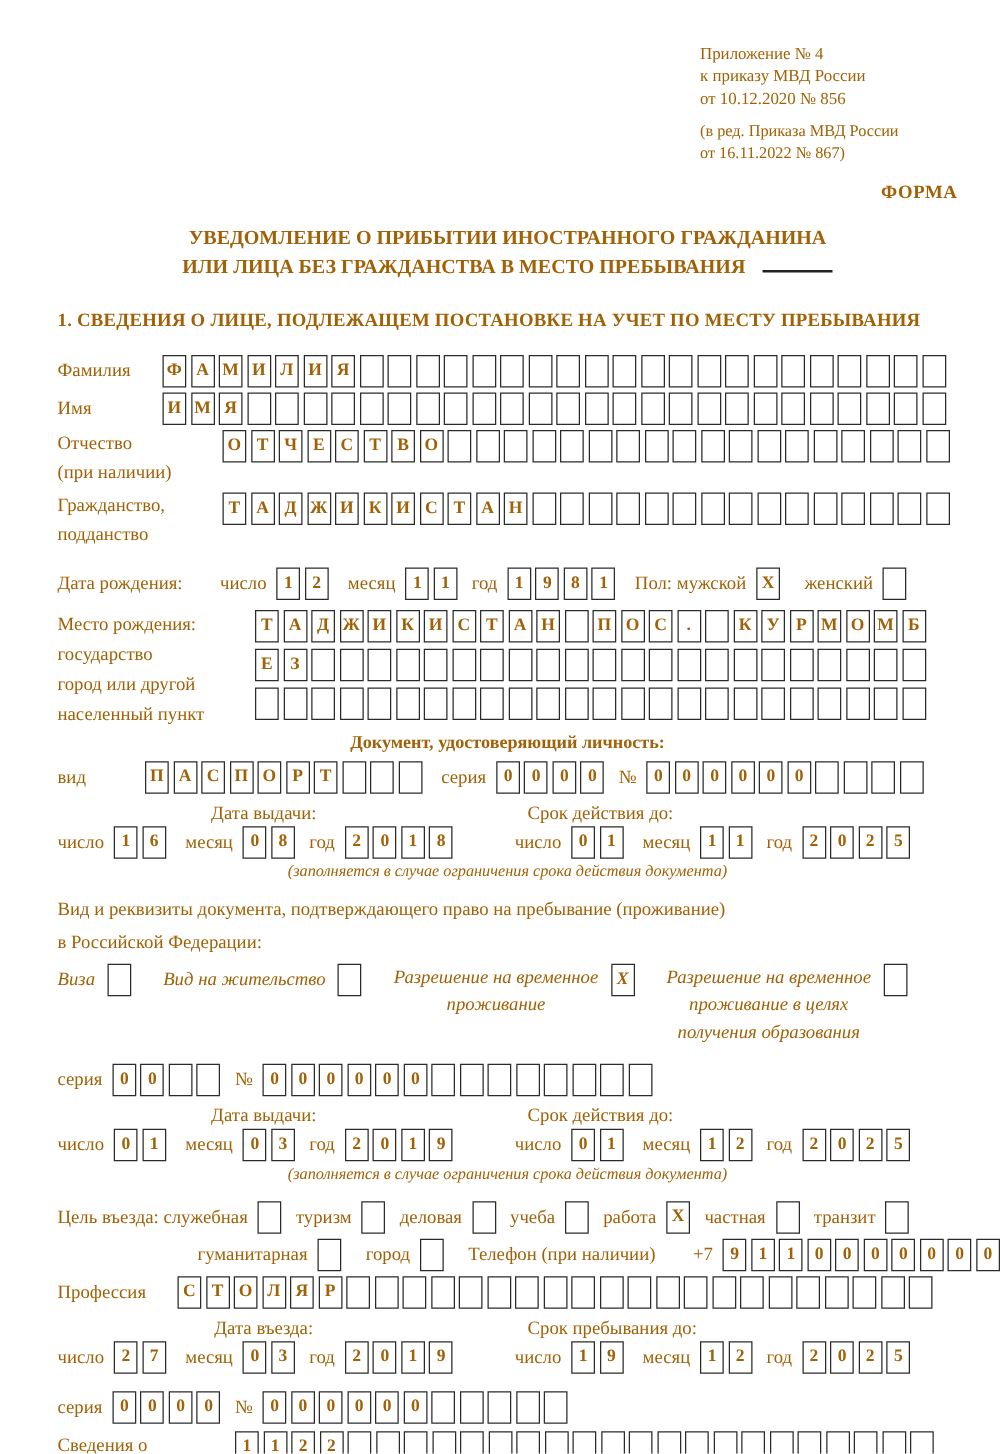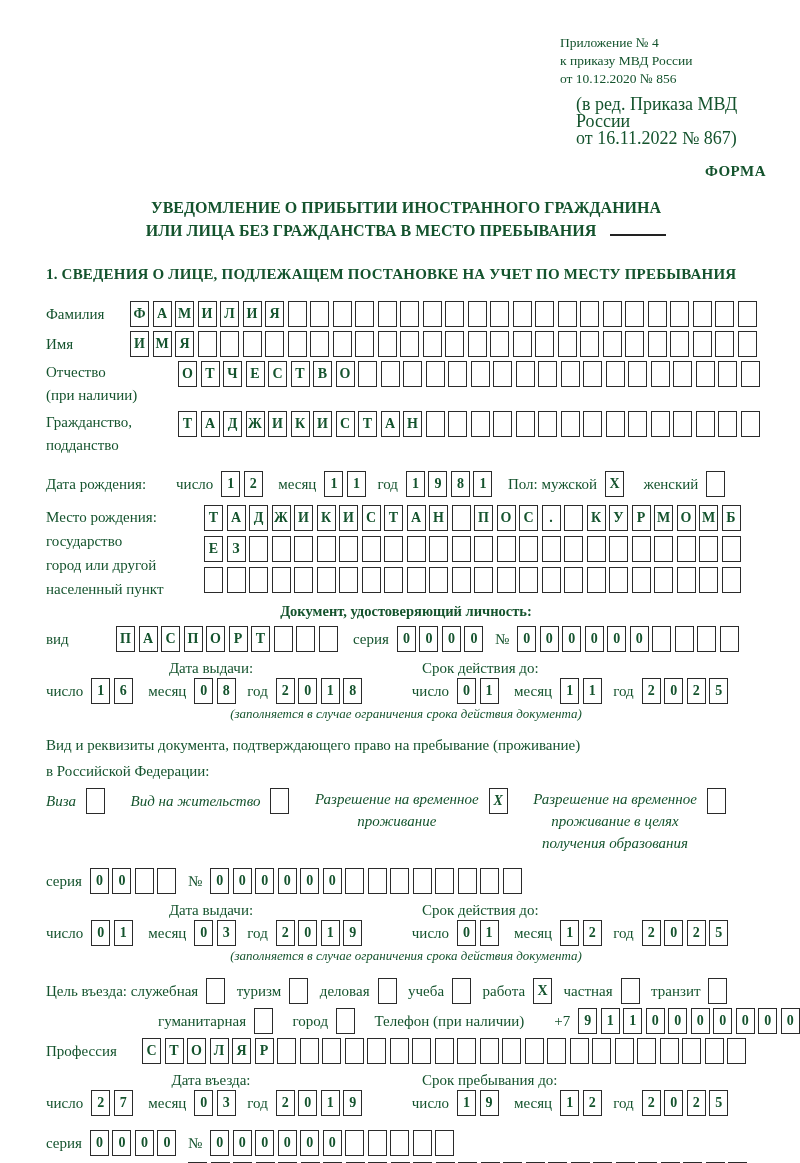--- a/index.html
+++ b/index.html
@@ -1,24 +1,24 @@
 <!DOCTYPE html>
 <html><head>
 <meta charset="utf-8">
 <style>
   * { box-sizing: border-box; }
   html, body { margin:0; padding:0; background:#ffffff; }
   .page {
     width:800px; height:1163px; overflow:hidden; position:relative;
-    background:#ffffff; color:#14532d;
+    background:#ffffff; color:#a16207;
     font-family:"Liberation Serif","DejaVu Serif",serif;
     font-size:15px; padding:34px 34px 10px 46px;
   }
   .appendix { margin-left:auto; width:206px; font-size:13.5px; line-height:18px; }
-  .apx-note { margin-top:8px; font-size:18px; line-height:17px;margin-left:16px; }
+  .apx-note { margin-top:8px; font-size:13px; line-height:17px; }
   .forma { text-align:right; font-weight:bold; font-size:15px; margin-top:16px; letter-spacing:.5px; }
   .title { text-align:center; font-weight:bold; font-size:16px; line-height:23px; margin-top:16px; }
   .title-underline { display:inline-block; width:56px; border-bottom:2px solid #222; height:14px; margin-left:10px; }
   .section-heading { font-weight:bold; font-size:15px; margin-top:24px; margin-bottom:18px; letter-spacing:.2px; }
 
   .row { display:flex; align-items:flex-start; margin-bottom:4px; white-space:nowrap; }
   .lbl { line-height:26px; }
   .lbl2 { display:inline-flex; flex-direction:column; line-height:23px; }
   .w1 { width:84px; flex:none; }
   .w2 { width:132px; flex:none; }

